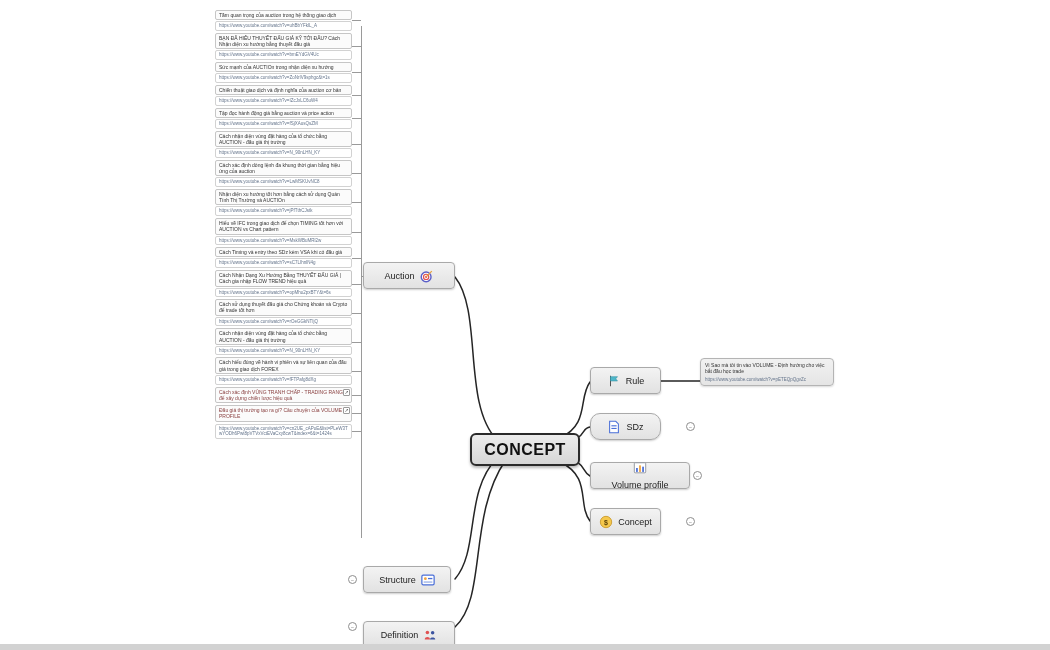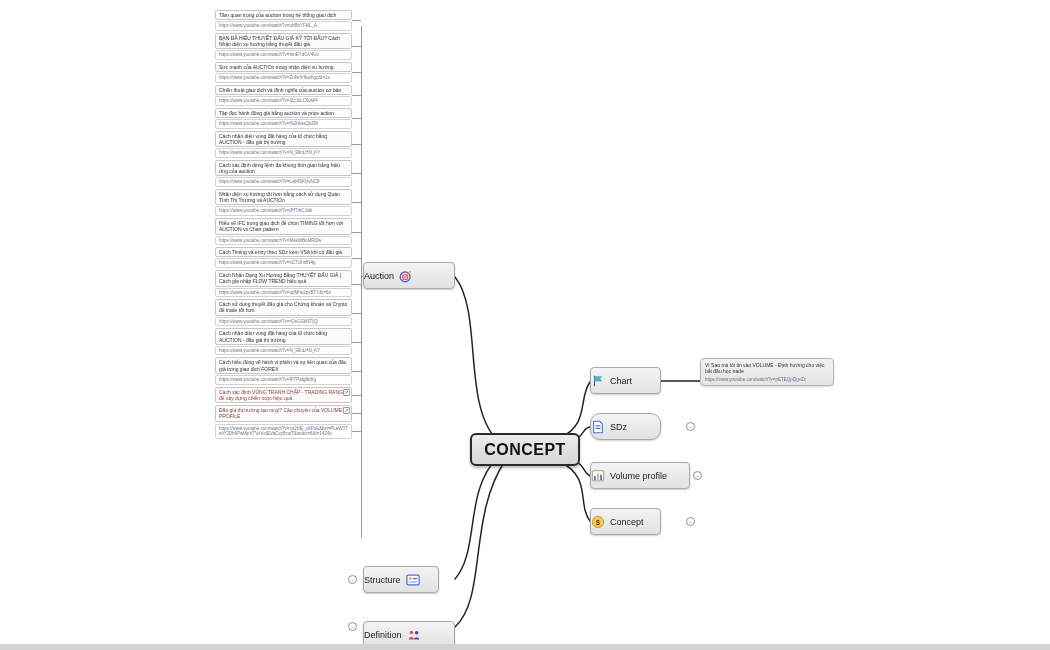--- a/index.html
+++ b/index.html
@@ -5,21 +5,21 @@
   * { margin:0; padding:0; box-sizing:border-box; }
   html,body { width:1050px; height:650px; }
   body {
     position:relative; background:#ffffff; overflow:hidden;
     font-family:"Liberation Sans", sans-serif;
   }
   svg.links { position:absolute; left:0; top:0; z-index:0; }
 
   
   .node {
-    position:absolute; z-index:2; display:flex; align-items:center; justify-content:flex-start;
+    position:absolute; z-index:2; display:flex; align-items:center; justify-content:center;
     gap:5px; background:linear-gradient(#f3f3f3,#e2e2e2);
     border:1px solid #a9a9a9; border-radius:4px;
     font-size:9px; color:#222; box-shadow:0 1px 2px rgba(0,0,0,.2);
   }
   .node .ico { display:flex; align-items:center; }
   .node .ico svg { width:14px; height:14px; }
 
   .center-node {
     position:absolute; z-index:3; left:470px; top:433px; width:110px; height:33px;
     display:flex; align-items:center; justify-content:center;
@@ -192,21 +192,21 @@
   <span class="ico">
     <svg viewBox="0 0 16 16">
         <circle cx="7" cy="9" r="5.6" fill="#fff" stroke="#5b5fc7" stroke-width="1.6"></circle>
         <circle cx="7" cy="9" r="3" fill="#fff" stroke="#e05252" stroke-width="1.4"></circle>
         <circle cx="7" cy="9" r="1.2" fill="#e05252"></circle>
         <line x1="7" y1="9" x2="13.5" y2="2.5" stroke="#e8a13c" stroke-width="1.4"></line>
       </svg>
   </span>
 </div>
 
-<div class="node" style="left:363px;top:566px;width:76px;height:27px;">
+<div class="node" style="left:363px;top:566px;width:88px;height:27px;">
   <span>Structure</span>
   <span class="ico">
     <svg viewBox="0 0 16 16">
         <rect x="1" y="2.5" width="14" height="11" rx="1.5" fill="#fff" stroke="#4a6fd8" stroke-width="1.4"></rect>
         <circle cx="5" cy="6.5" r="1.6" fill="#f0a23c"></circle>
         <rect x="8" y="5.6" width="5" height="1.5" fill="#4a6fd8"></rect>
         <rect x="3" y="9.6" width="10" height="1.5" fill="#9bb1e8"></rect>
       </svg>
   </span>
 </div>
@@ -223,35 +223,35 @@
   </span>
 </div>
 
 <div class="node" style="left:590px;top:367px;width:71px;height:27px;">
   <span class="ico">
     <svg viewBox="0 0 16 16">
         <line x1="4" y1="2" x2="4" y2="14" stroke="#555" stroke-width="1.2"></line>
         <path d="M4 3 h8 l-2 2.5 2 2.5 h-8 Z" fill="#4fb7c9" stroke="#2e8fa3" stroke-width="0.6"></path>
       </svg>
   </span>
-  <span>Chart</span>
+  <span>Rule</span>
 </div>
 
 <div class="node" style="left:590px;top:413px;width:71px;height:27px;border-radius:10px;">
   <span class="ico">
     <svg viewBox="0 0 16 16">
         <path d="M3 1.5 h7 l3 3 v10 h-10 Z" fill="#fff" stroke="#4a6fd8" stroke-width="1.2"></path>
         <rect x="5" y="6" width="6" height="1.3" fill="#4a6fd8"></rect>
         <rect x="5" y="9" width="6" height="1.3" fill="#4a6fd8"></rect>
       </svg>
   </span>
   <span>SDz</span>
 </div>
 
-<div class="node" style="left:590px;top:462px;width:100px;height:27px;">
+<div class="node" style="left:590px;top:462px;width:100px;height:27px;flex-direction:column;">
   <span class="ico">
     <svg viewBox="0 0 16 16">
         <rect x="1.5" y="2" width="13" height="11.5" rx="1" fill="#fff" stroke="#8a8f98" stroke-width="1"></rect>
         <rect x="3.5" y="8" width="2" height="4.5" fill="#4a6fd8"></rect>
         <rect x="7" y="5" width="2" height="7.5" fill="#f0a23c"></rect>
         <rect x="10.5" y="6.5" width="2" height="6" fill="#4a6fd8"></rect>
       </svg>
   </span>
   <span>Volume profile</span>
 </div>

